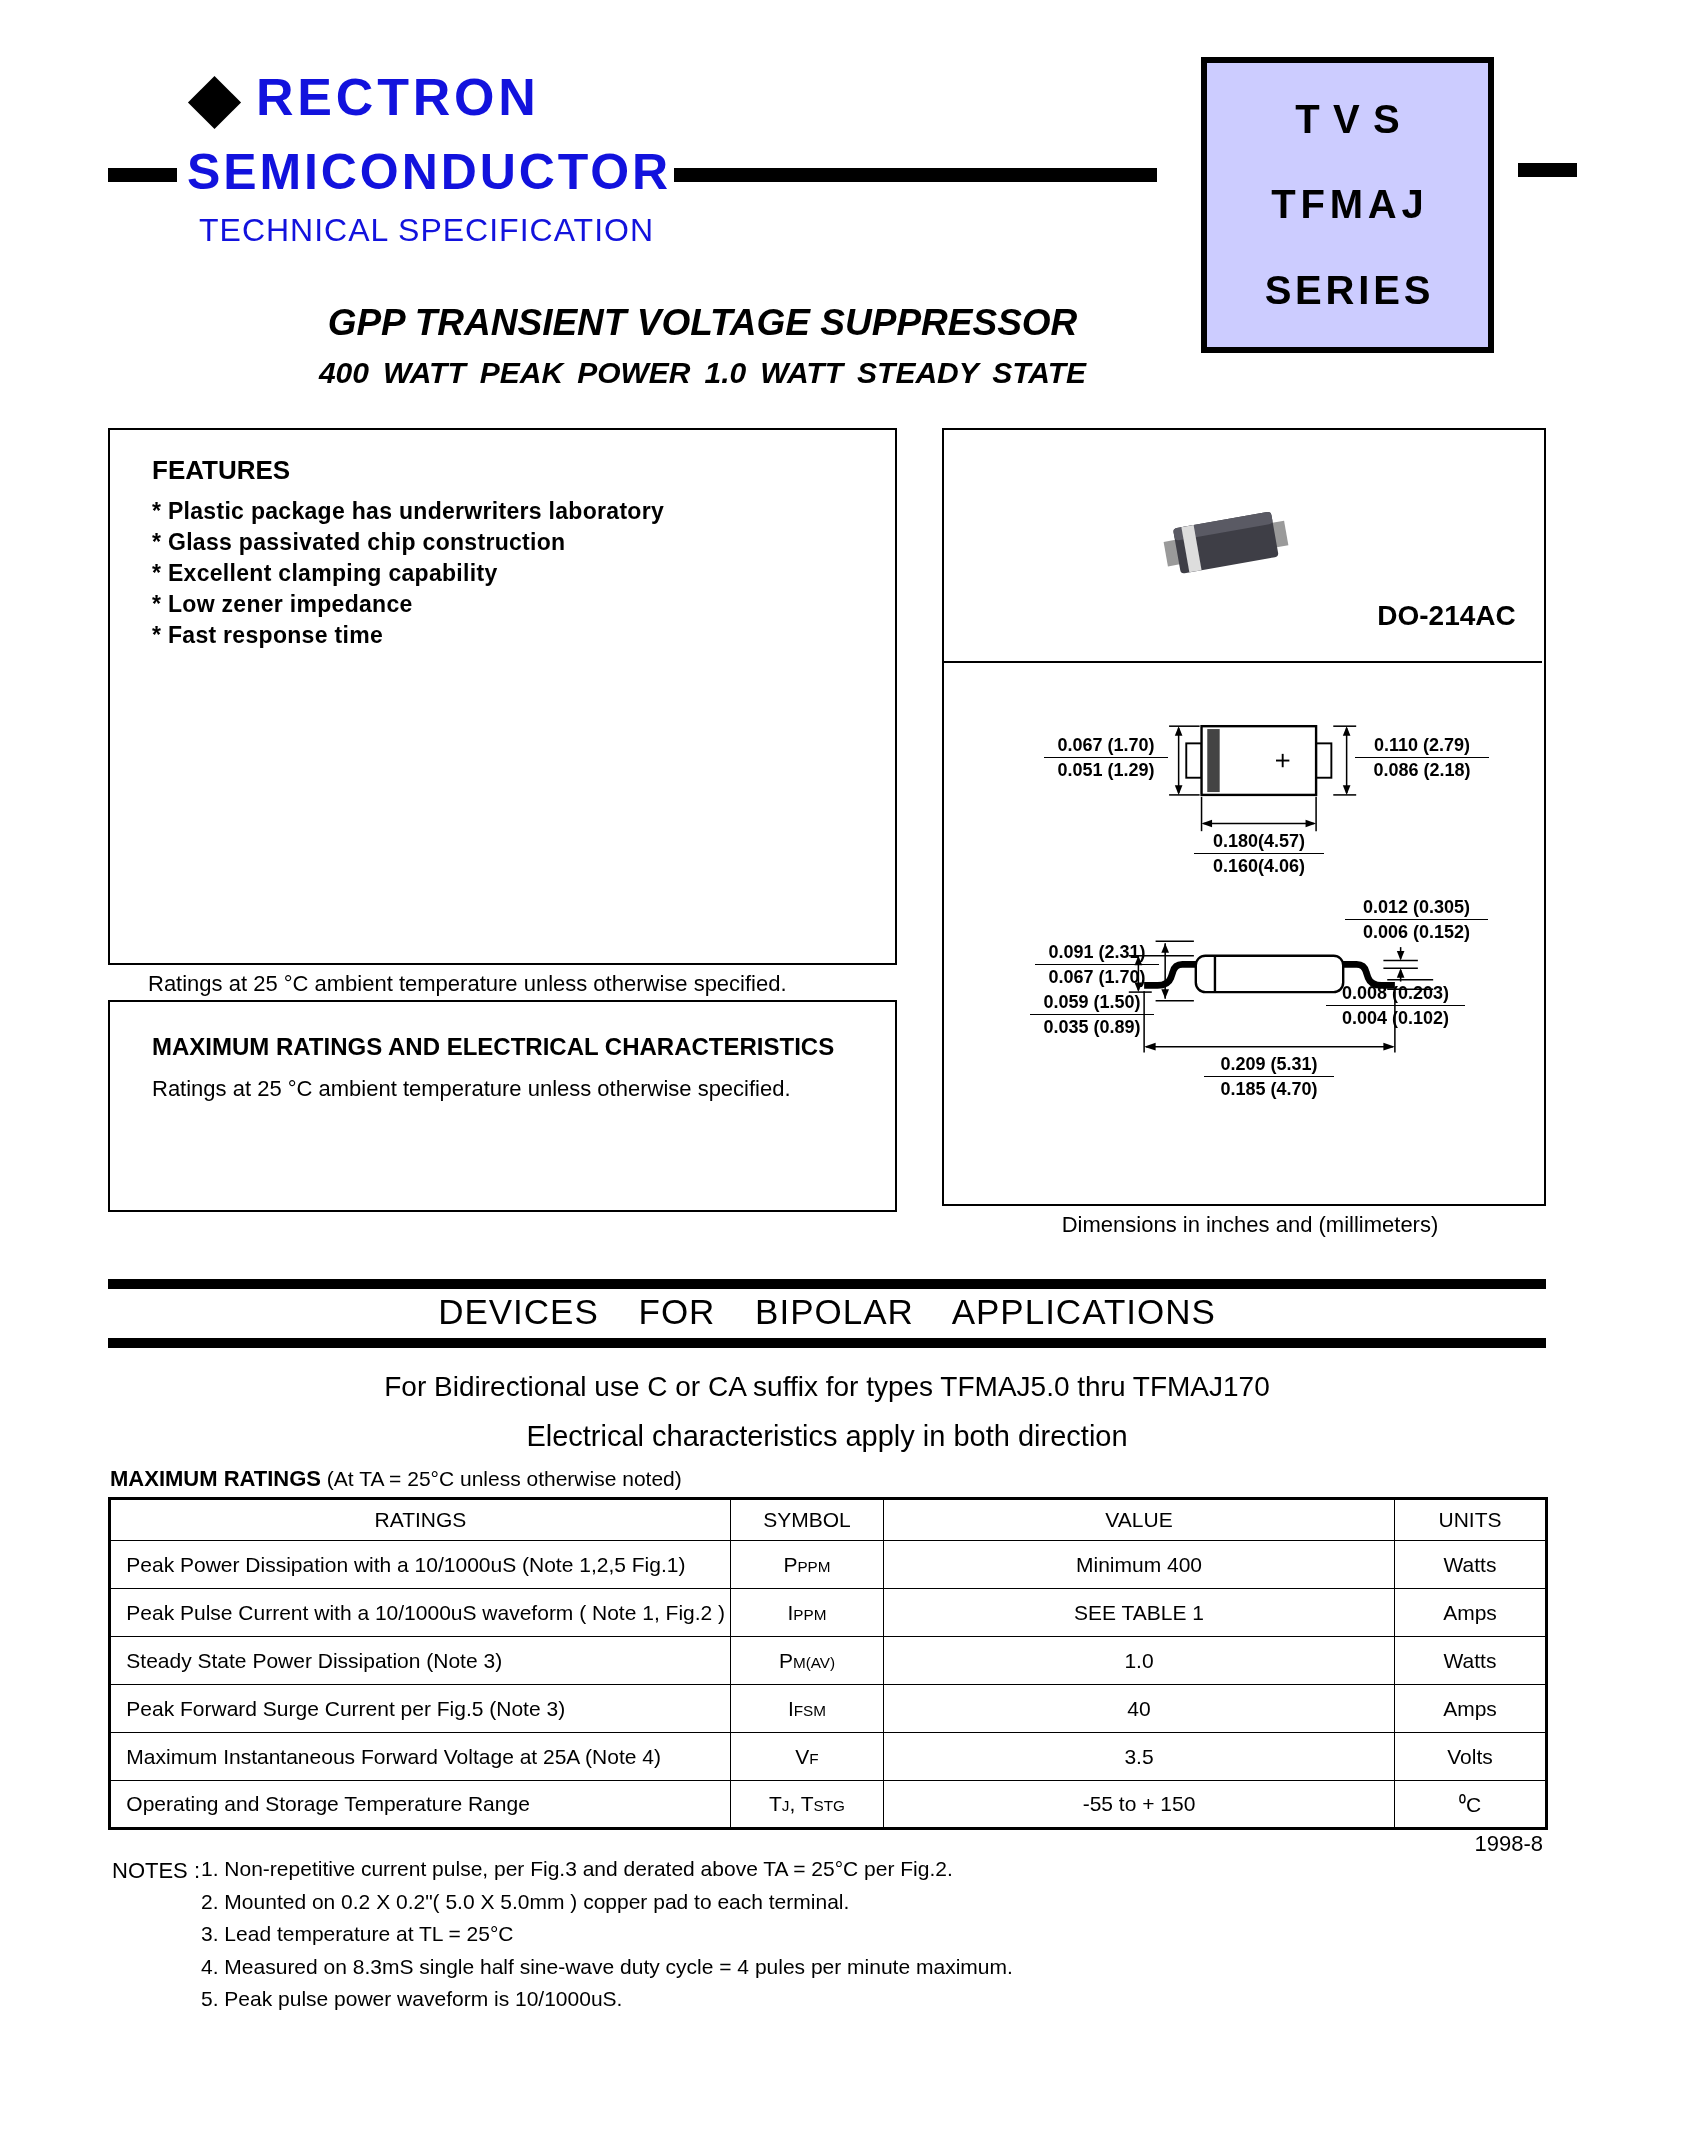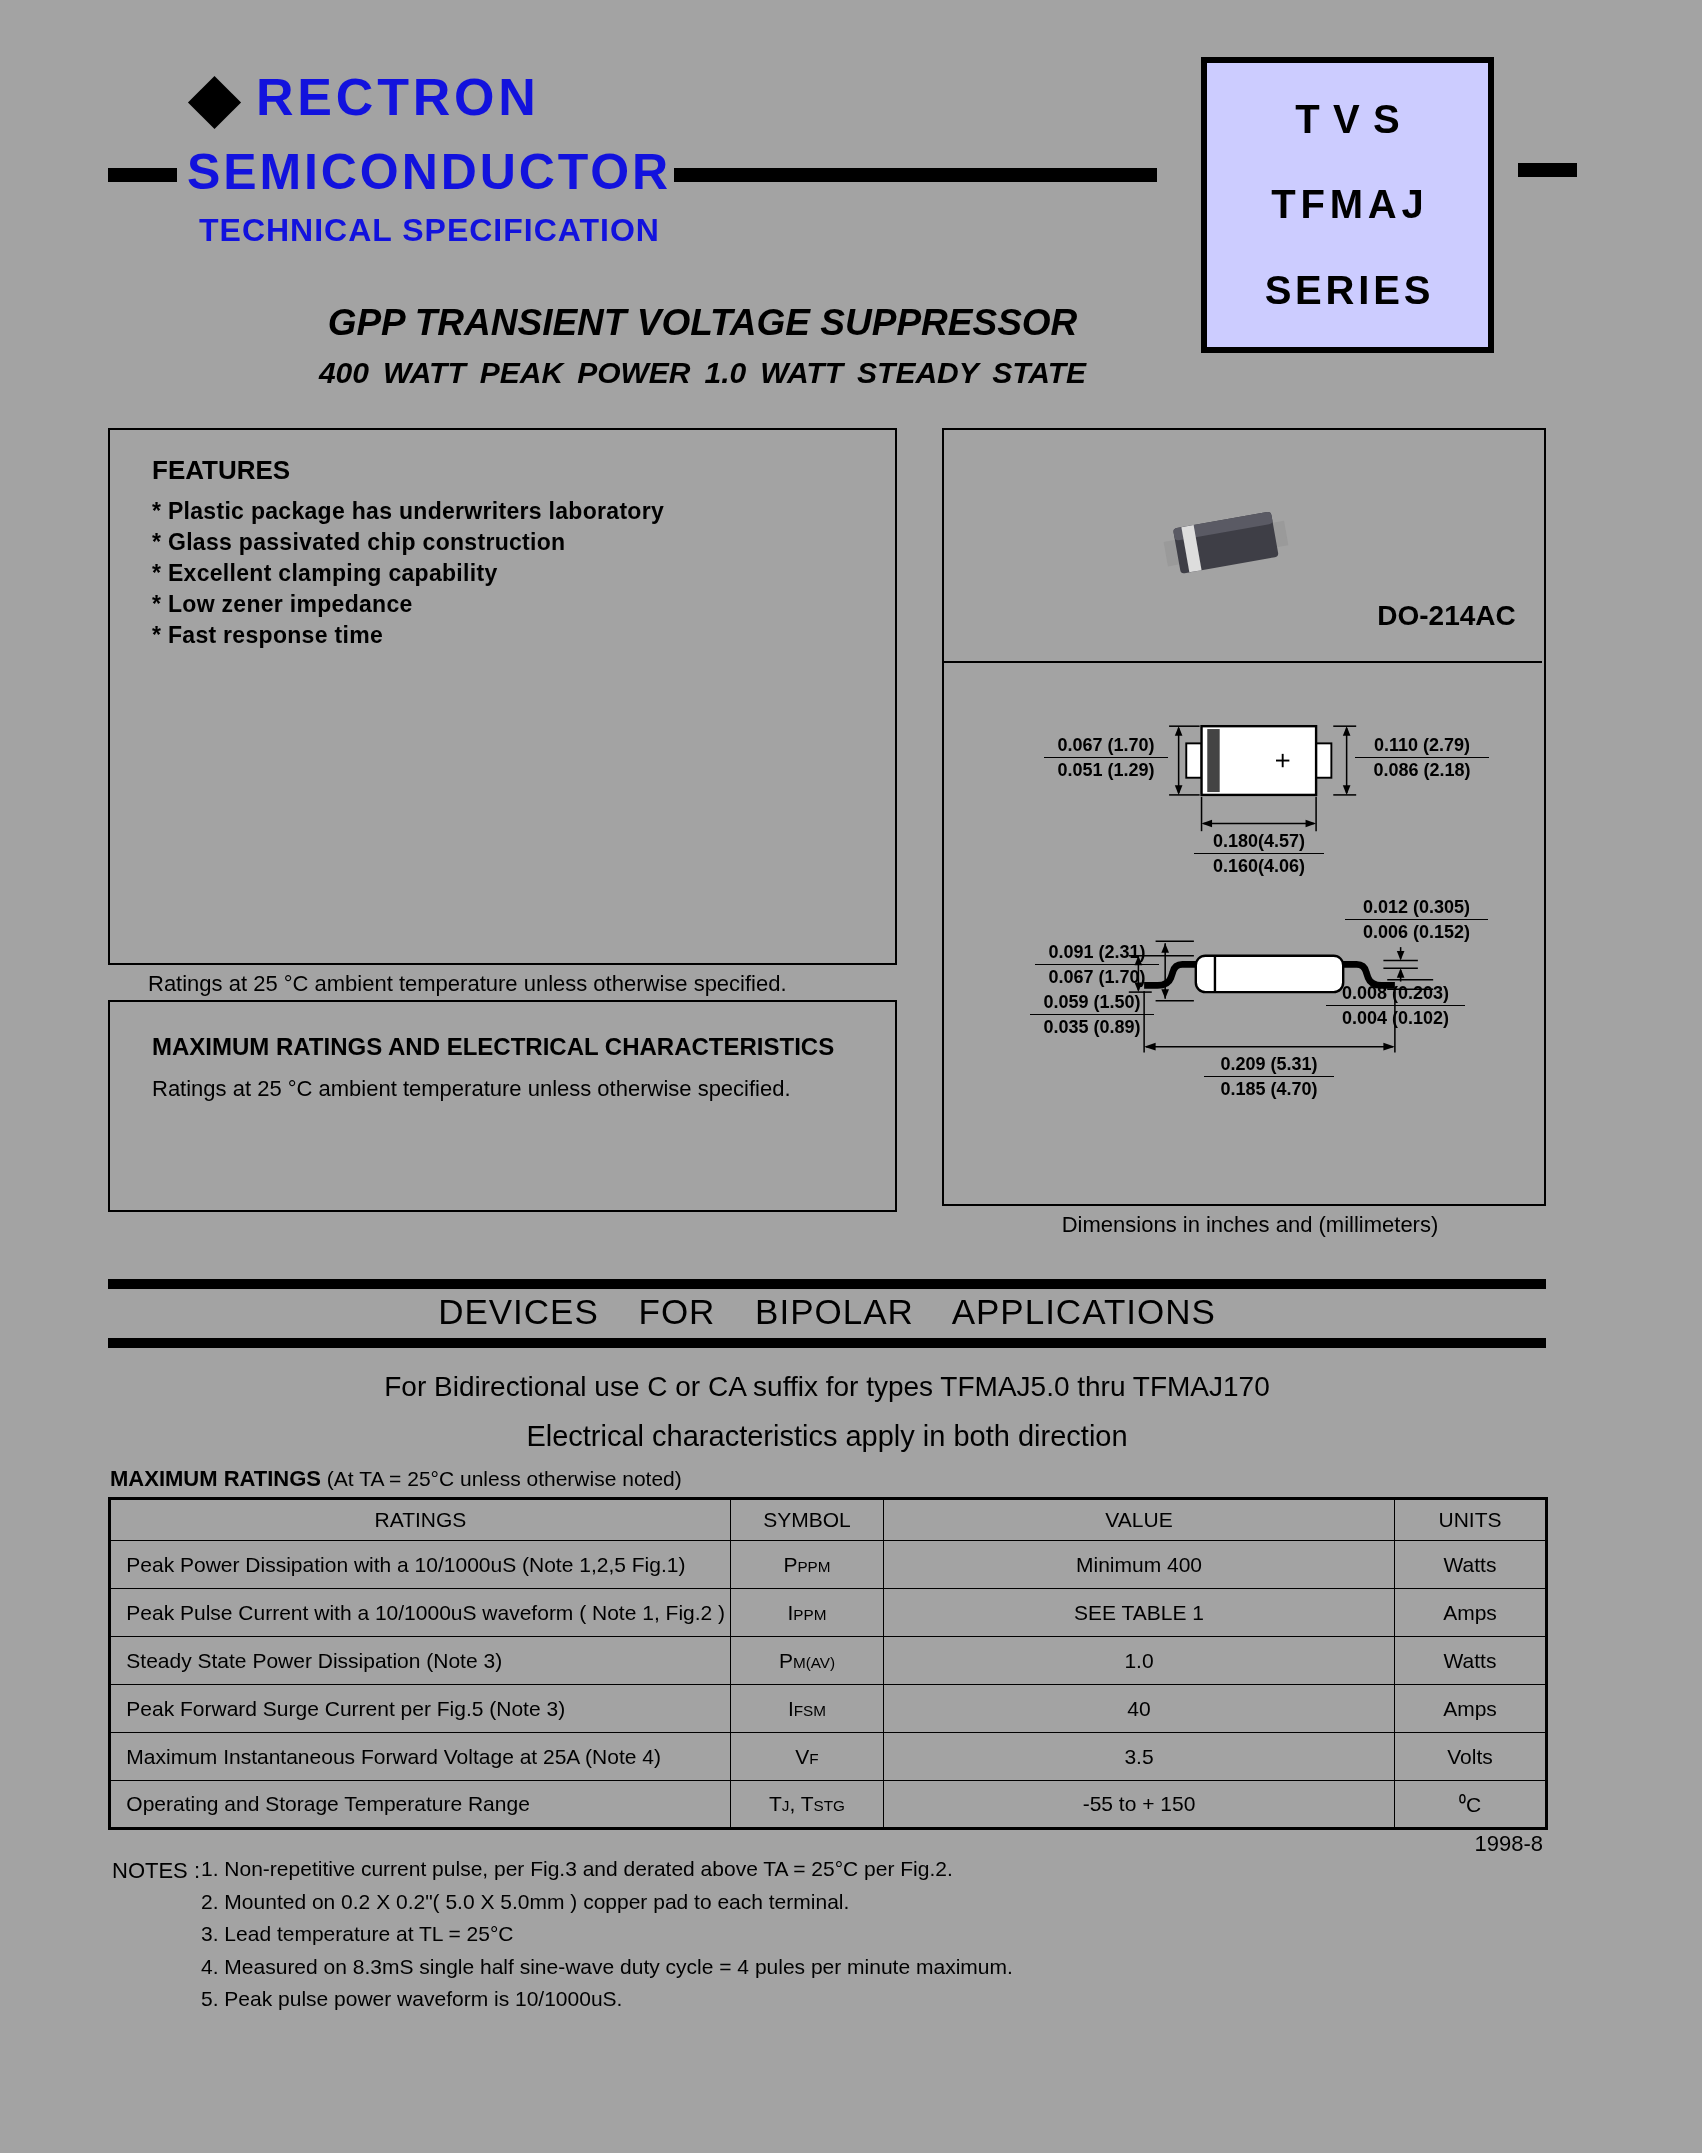--- a/index.html
+++ b/index.html
@@ -1,26 +1,26 @@
 <!DOCTYPE html>
 <html><head>
 <meta charset="utf-8">
 <style>
   * { margin:0; padding:0; box-sizing:border-box; }
   html,body { background:#888; }
   .page {
-    position:relative; width:1702px; height:2154px; background:#a3a3a3;
+    position:relative; width:1702px; height:2154px; background:#ffffff;
     font-family:"Liberation Sans", sans-serif; color:#000; overflow:hidden;
     margin:0 auto;
   }
   .abs { position:absolute; }
   .blue { color:#1212dd; }
   .brand { font-size:52px; font-weight:bold; letter-spacing:3.8px; }
   .division { font-size:50px; font-weight:bold; letter-spacing:2.9px; }
-  .doctype { font-size:32px; font-weight:bold; letter-spacing:1px; }
+  .doctype { font-size:32px; font-weight:normal; letter-spacing:1px; }
   .hbar { background:#000; }
   .series-box {
     border:6.7px solid #000; background:#ccccff; display:flex; flex-direction:column;
     justify-content:space-around; align-items:center; text-align:center;
     font-weight:bold; font-size:40px; padding:13.4px 0;
   }
   .series-line1 { letter-spacing:13.4px; padding-left:13.4px; }
   .series-line2 { letter-spacing:4.8px; padding-left:4.8px; }
   .series-line3 { letter-spacing:3.8px; padding-left:3.8px; }
   .title-main { font-size:37px; font-weight:bold; font-style:italic; text-align:center; }

